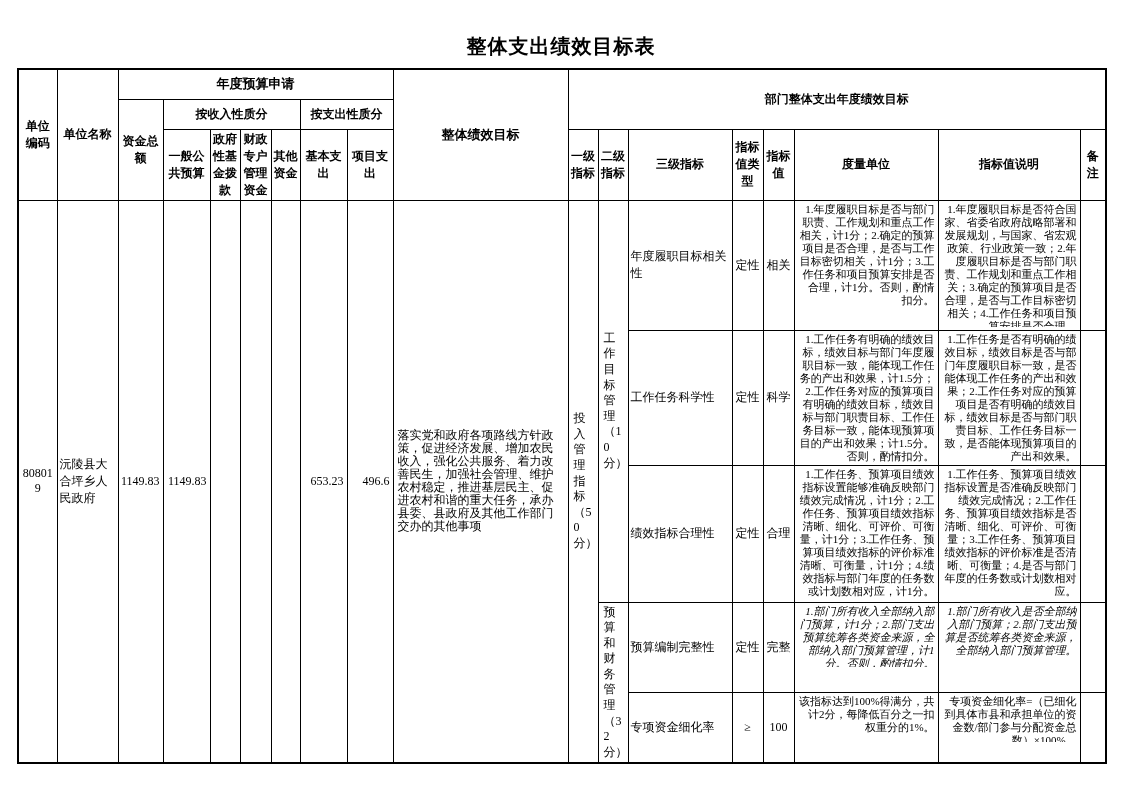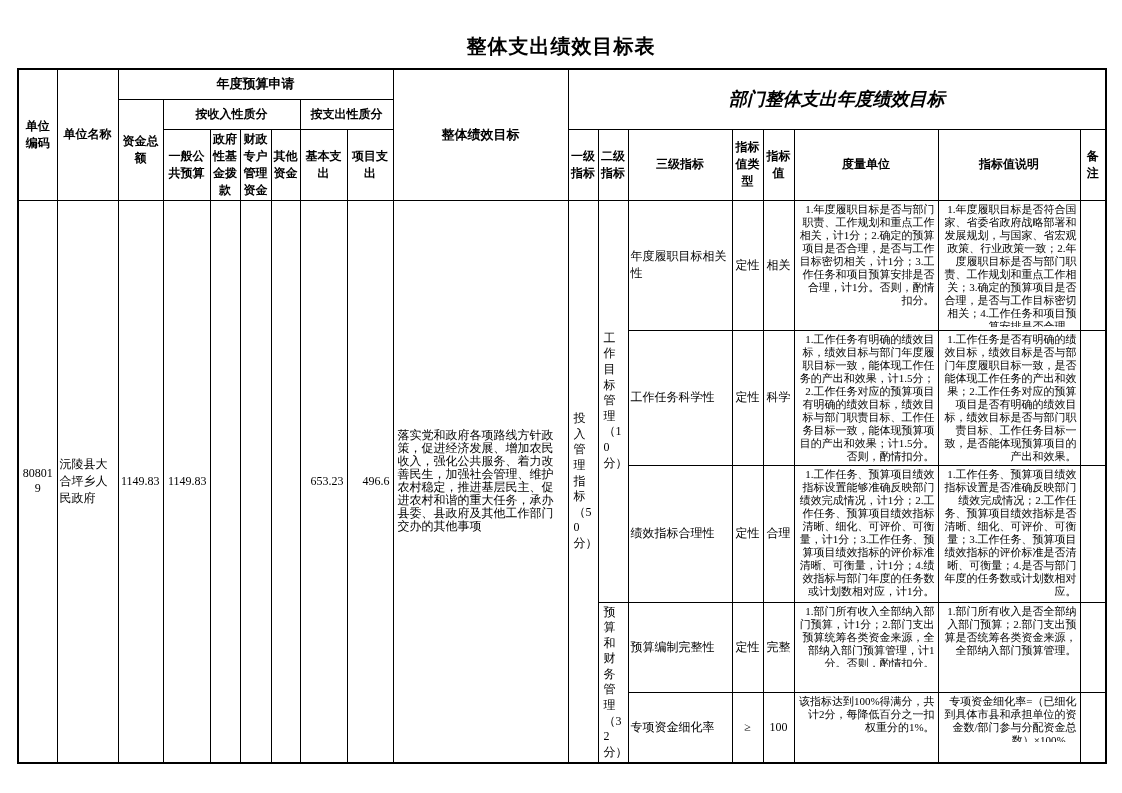--- a/index.html
+++ b/index.html
@@ -7,29 +7,29 @@
        font-family:"Liberation Serif","DejaVu Serif",serif;}
   .page{position:relative;width:1122px;height:686px;background:#fff;}
   .title{margin:0;padding-top:33px;text-align:center;font-size:20px;font-weight:bold;letter-spacing:1px;}
   .meta{display:flex;justify-content:space-between;margin:26px 18px 0 18px;font-size:12px;}
   table{border-collapse:collapse;table-layout:fixed;width:1088px;margin:8px 0 0 17px;border:2px solid #000;}
   th,td{border:1px solid #000;padding:1px 2px;font-size:12px;vertical-align:middle;
         word-break:break-all;overflow:hidden;}
   th{font-weight:bold;text-align:center;padding:1px 1px;}
   .hr1{height:30px;}.hr2{height:30px;}.hr3{height:64px;}
   .r1{height:130px;}.r2{height:135px;}.r3{height:137px;}.r4{height:70px;}.r5{height:55px;}
-  .bighead{font-size:18px;font-style:italic;}
+  .bighead{font-size:12px;}
   .midhead{font-size:13px;}
   td.center{text-align:center;}
   td.num{text-align:right;padding-right:3px;}
   td.left{text-align:left;}
   td.vtext{text-align:left;padding:2px 5px;line-height:1.3;}
   td.dense{vertical-align:top;text-align:right;padding:2px 3px;}
   .dtext{font-size:11px;line-height:13px;overflow:hidden;}
-  .c1{height:124px;}.c2{height:129px;}.c3{height:131px;}.c4{height:62px;}.c5{height:47px;}
+  .c1{height:124px;}.c2{height:129px;}.c3{height:131px;}.c4{height:62px;font-style:italic;}.c5{height:47px;}
   td.target{text-align:left;font-size:12px;line-height:13px;padding:2px 4px;}
 </style>
 </head>
 <body>
 
 <div class="page">
   <h1 class="title">整体支出绩效目标表</h1>
 
   <table>
     <colgroup>

